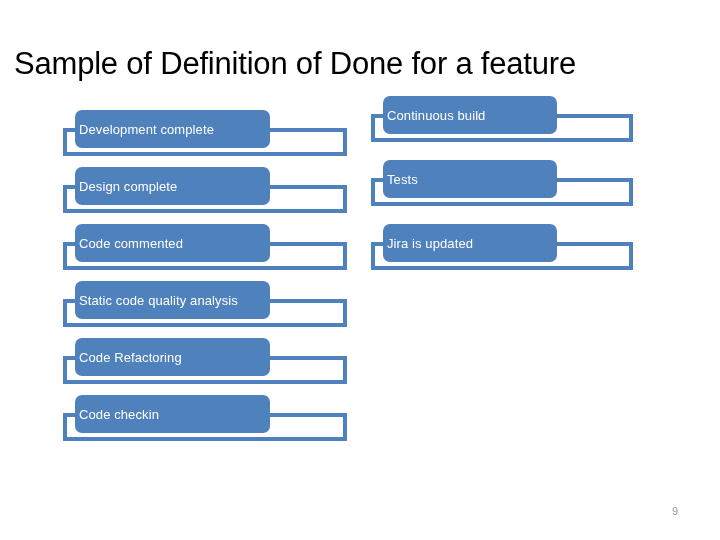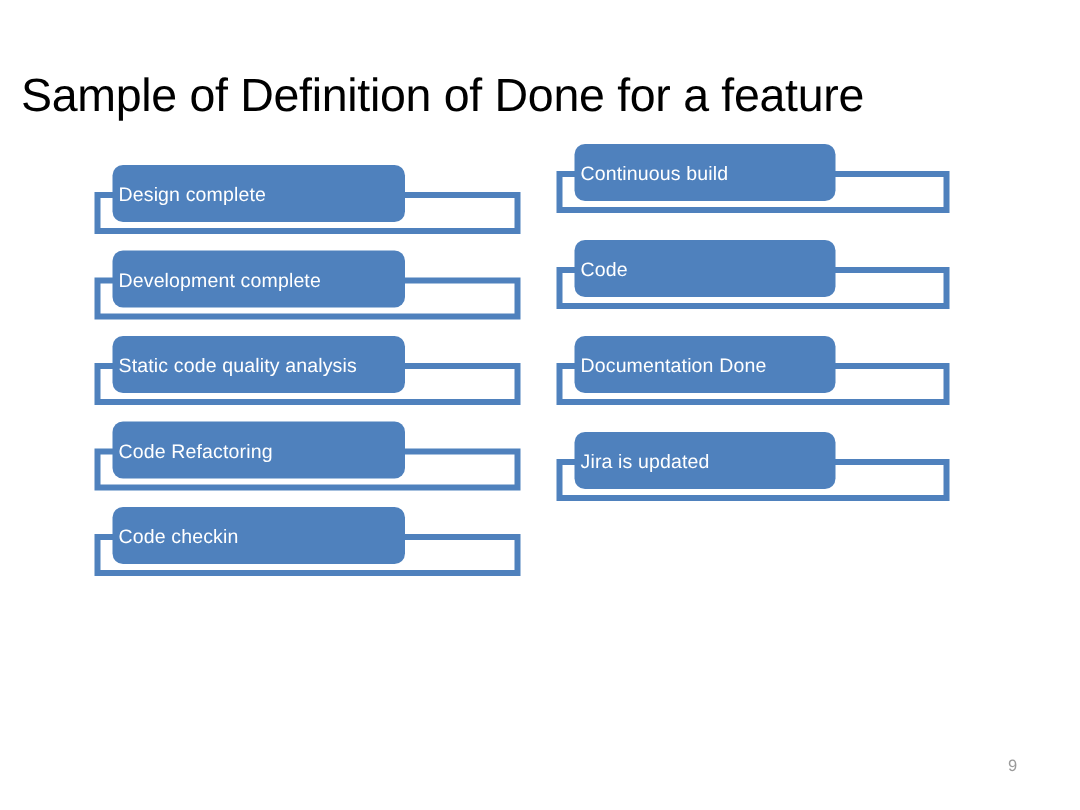--- a/index.html
+++ b/index.html
@@ -107,27 +107,33 @@
 <body>
 
 <div class="slide">
 
   <div class="slide-title">Sample of Definition of Done for a feature</div>
 
   <div class="column" id="column-left">
       <div class="check-item">
         <div class="item-frame"></div>
         <div class="item-pill">
+          <span class="item-label">Development complete</span>
+        </div>
+      </div>
+      <div class="check-item">
+        <div class="item-frame"></div>
+        <div class="item-pill">
           <span class="item-label">Design complete</span>
         </div>
       </div>
       <div class="check-item">
         <div class="item-frame"></div>
         <div class="item-pill">
-          <span class="item-label">Development complete</span>
+          <span class="item-label">Code commented</span>
         </div>
       </div>
       <div class="check-item">
         <div class="item-frame"></div>
         <div class="item-pill">
           <span class="item-label small">Static code quality analysis</span>
         </div>
       </div>
       <div class="check-item">
         <div class="item-frame"></div>
@@ -146,27 +152,21 @@
   <div class="column" id="column-right">
       <div class="check-item">
         <div class="item-frame"></div>
         <div class="item-pill">
           <span class="item-label">Continuous build</span>
         </div>
       </div>
       <div class="check-item">
         <div class="item-frame"></div>
         <div class="item-pill">
-          <span class="item-label">Code</span>
-        </div>
-      </div>
-      <div class="check-item">
-        <div class="item-frame"></div>
-        <div class="item-pill">
-          <span class="item-label">Documentation Done</span>
+          <span class="item-label">Tests</span>
         </div>
       </div>
       <div class="check-item">
         <div class="item-frame"></div>
         <div class="item-pill">
           <span class="item-label">Jira is updated</span>
         </div>
       </div>
     </div>
 

